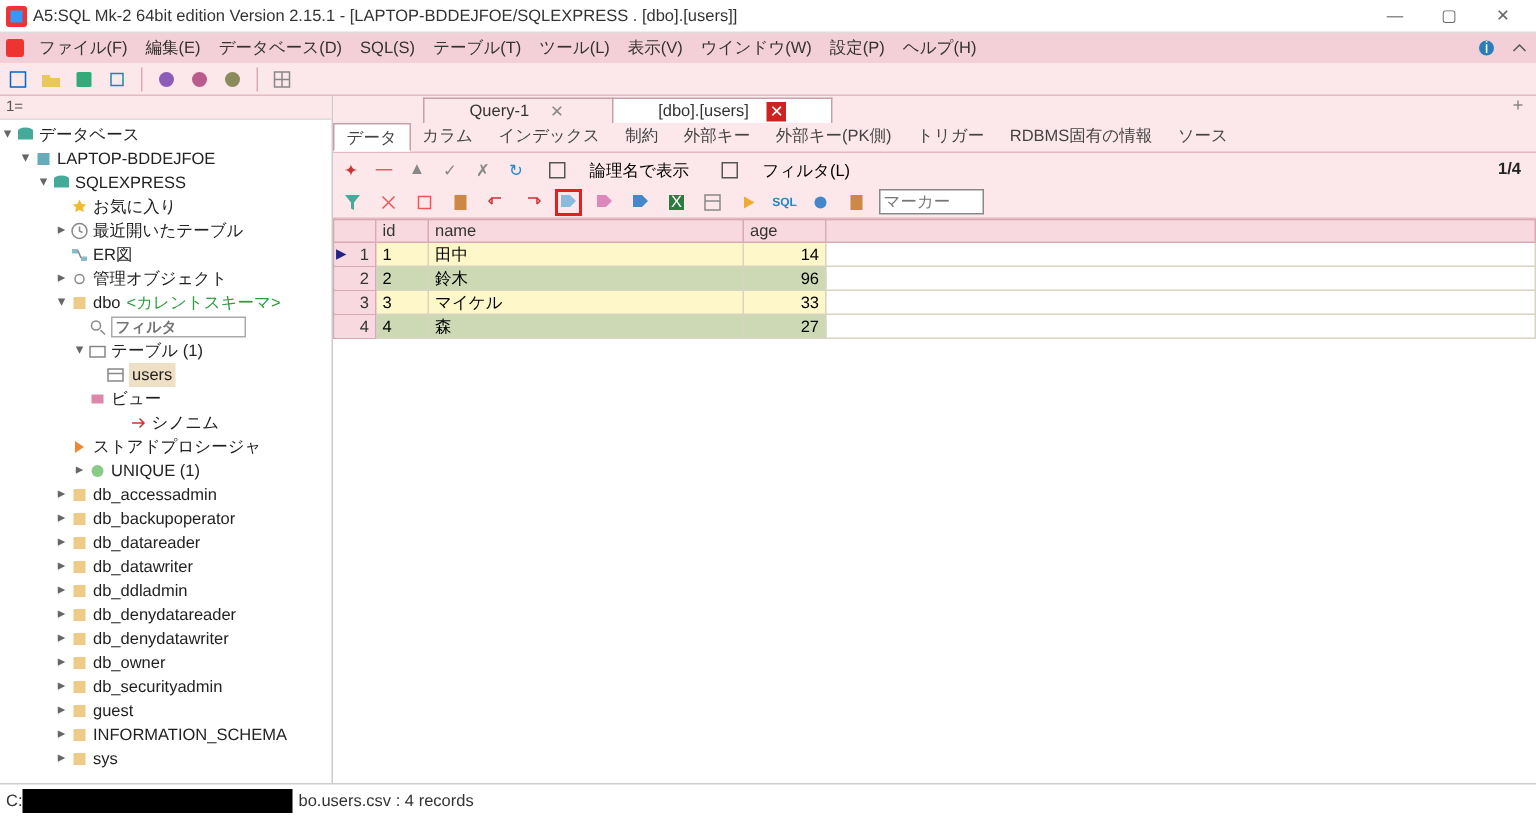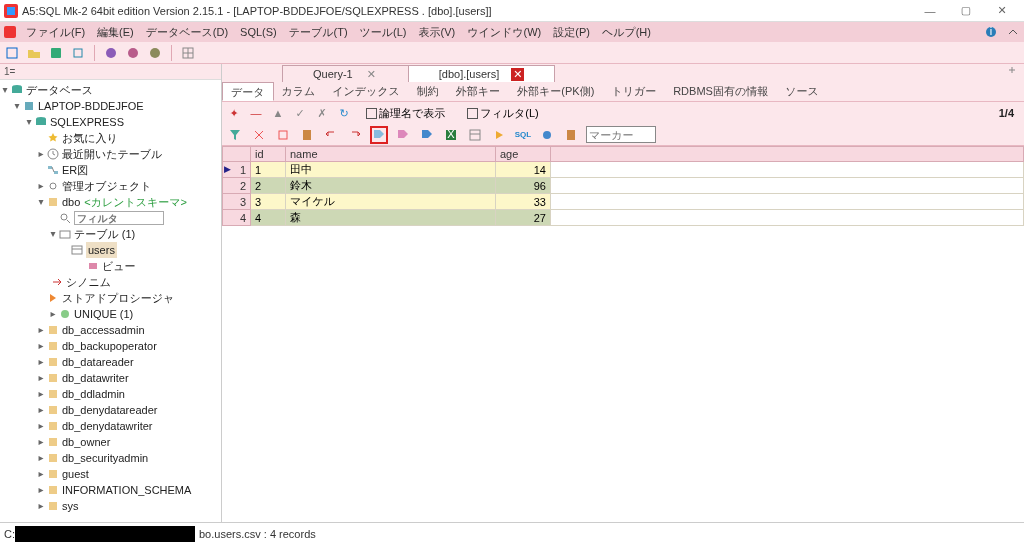--- a/index.html
+++ b/index.html
@@ -34,21 +34,21 @@
 .tab .cls { margin-left:12px; width:13px; height:13px; display:flex; align-items:center; justify-content:center; }
 .tab .cls.red { background:#c22; color:#fff; }
 .tab .cls.gray { color:#888; }
 .tabs .pin { position:absolute; right:6px; top:2px; }
 .subtabs { height:20px; background:#fce7eb; border-bottom:1px solid #e8b8c2; display:flex; align-items:center; }
 .subtab { padding:0 8px; height:19px; line-height:19px; color:#444; border-right:1px solid transparent; }
 .subtab.active { background:#fff; border:1px solid #c8a0aa; border-bottom:1px solid #fff; }
 .tb2 { height:22px; background:#fce7eb; display:flex; align-items:center; padding:0 4px; gap:6px; }
 .tb2 .ic { width:16px; height:16px; display:flex; align-items:center; justify-content:center; }
 .tb2 .cnt { margin-left:auto; margin-right:6px; font-weight:bold; color:#222; }
-.tb2 .ck { display:flex; align-items:center; gap:2px; margin:0 8px;text-align:right; }
+.tb2 .ck { display:flex; align-items:center; gap:16px; margin:0 8px;text-align:right; }
 .tb2 .ck .box { width:11px; height:11px; border:1px solid #555; }
 .tb3 { height:22px; background:#fce7eb; border-bottom:1px solid #e8b8c2; display:flex; align-items:center; padding:0 4px; gap:6px; }
 .tb3 .ic { width:18px; height:18px; display:flex; align-items:center; justify-content:center; }
 .tb3 .hib { border:2px solid #d22; }
 .tb3 input.mark { border:1px solid #888; height:17px; width:70px; padding:0 2px; font-size:11px; }
 .grid { flex:1; background:#fff; overflow:auto; }
 .grid table { border-collapse:collapse; width:100%; }
 .grid th { background:#f8d9e0; border:1px solid #d8aab4; text-align:left; padding:0 4px; height:15px; font-weight:normal; color:#333; }
 .grid th.rn { width:28px; text-align:center; }
 .grid td { border:1px solid #d8d3c2; padding:0 4px; height:15px; }
@@ -258,30 +258,30 @@
       <div class="tn" style="padding-left:60px">
           <span class="ar emp">▸</span>
           <span class="ico">
             <svg width="12" height="12">
               <rect x="1" y="2" width="10" height="8" fill="#fff" stroke="#888"></rect>
               <line x1="1" y1="5" x2="11" y2="5" stroke="#888"></line>
             </svg>
           </span>
           <span class="lbl sel">users</span>
         </div>
-      <div class="tn" style="padding-left:76px">
+      <div class="tn" style="padding-left:48px">
           <span class="ar emp">▸</span>
           <span class="ico">
             <svg width="12" height="12">
               <rect x="2" y="3" width="8" height="6" fill="#d8a"></rect>
             </svg>
           </span>
           <span class="lbl">ビュー</span>
         </div>
-      <div class="tn" style="padding-left:40px">
+      <div class="tn" style="padding-left:75px">
           <span class="ar emp">▸</span>
           <span class="ico">
             <svg width="12" height="12">
               <path d="M2 6h8M7 3l3 3-3 3" stroke="#c33" fill="none"></path>
             </svg>
           </span>
           <span class="lbl">シノニム</span>
         </div>
       <div class="tn" style="padding-left:36px">
           <span class="ar emp">▸</span>

